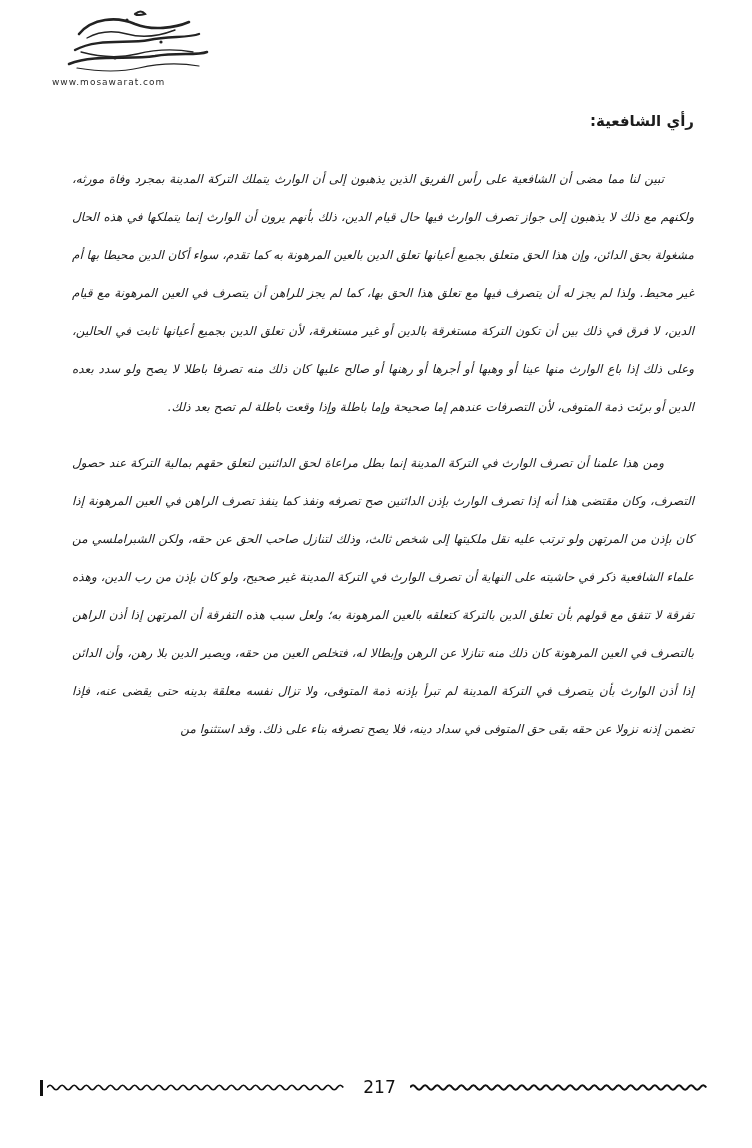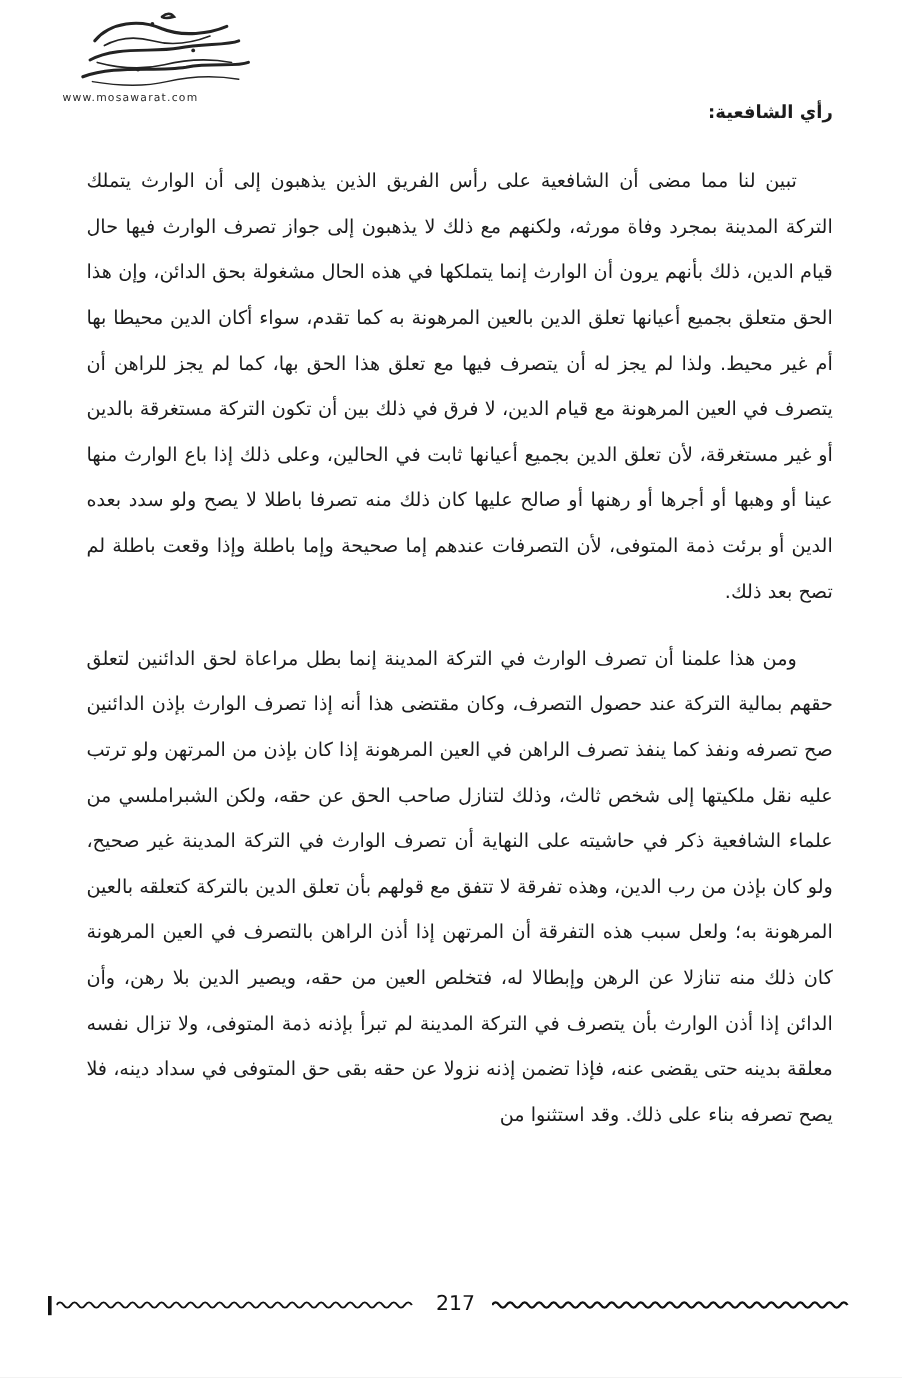--- a/index.html
+++ b/index.html
@@ -32,35 +32,36 @@
   .logo-url {
     font-size: 9px;
     letter-spacing: 1px;
     color: #2b2b2b;
     direction: ltr;
     margin-top: 1px;
     font-family: "DejaVu Sans", sans-serif;
   }
   
   .content {
-    padding: 84px 58px 0 58px;
+    padding: 112px 58px 0 58px;
   }
   .heading {
     font-size: 15px;
     font-weight: bold;
     margin: 0 0 30px 0;
     text-align: right;
   }
   .content p {
     margin: 0 0 18px 14px;
-    font-size: 16px;
+    font-size: 12px;
     line-height: 38px;
     text-align: justify;
     text-indent: 30px;
     text-justify: inter-word;
+    font-style: italic;
   }
   
   .footer {
     position: absolute;
     left: 40px;
     right: 40px;
     bottom: 52px;
     display: flex;
     align-items: center;
     direction: ltr;

